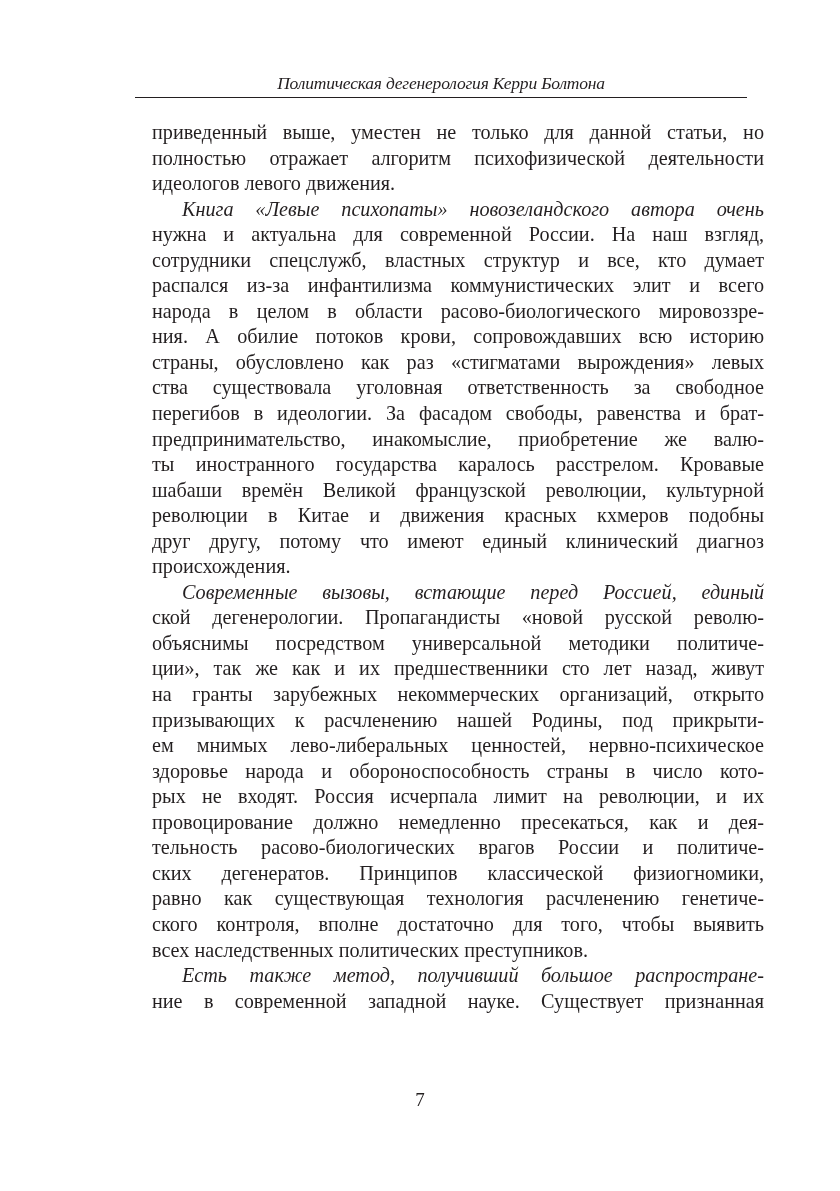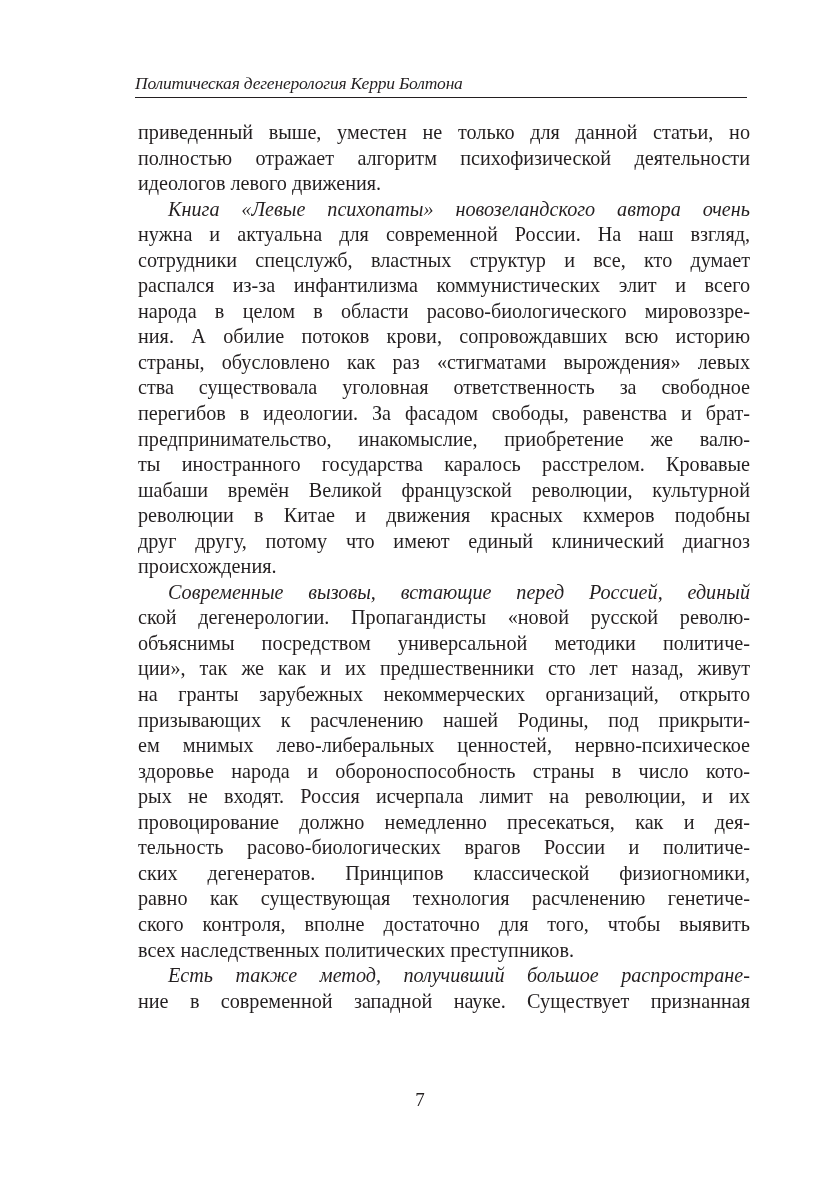--- a/index.html
+++ b/index.html
@@ -13,38 +13,38 @@
     position: relative;
     overflow: hidden;
     font-family: "Liberation Serif", "DejaVu Serif", serif;
     color: #231f20;
   }
   .running-head {
     position: absolute;
     left: 135px;
     top: 72px;
     width: 612px;
-    text-align: left;
+    text-align: center;
     font-style: italic;
     font-size: 17.5px;
     line-height: 22px;
     letter-spacing: -0.2px;
     color: #231f20;
   }
   .head-rule {
     position: absolute;
     left: 135px;
     top: 97px;
     width: 612px;
     height: 0;
     border-top: 1.3px solid #231f20;
   }
   .body-text {
     position: absolute;
-    left: 138px;
+    left: 152px;
     top: 120px;
     width: 612px;
     font-size: 20.2px;
     line-height: 25.55px;
     color: #231f20;
   }
   .line {
     display: block;
     white-space: nowrap;
     text-align: justify;

